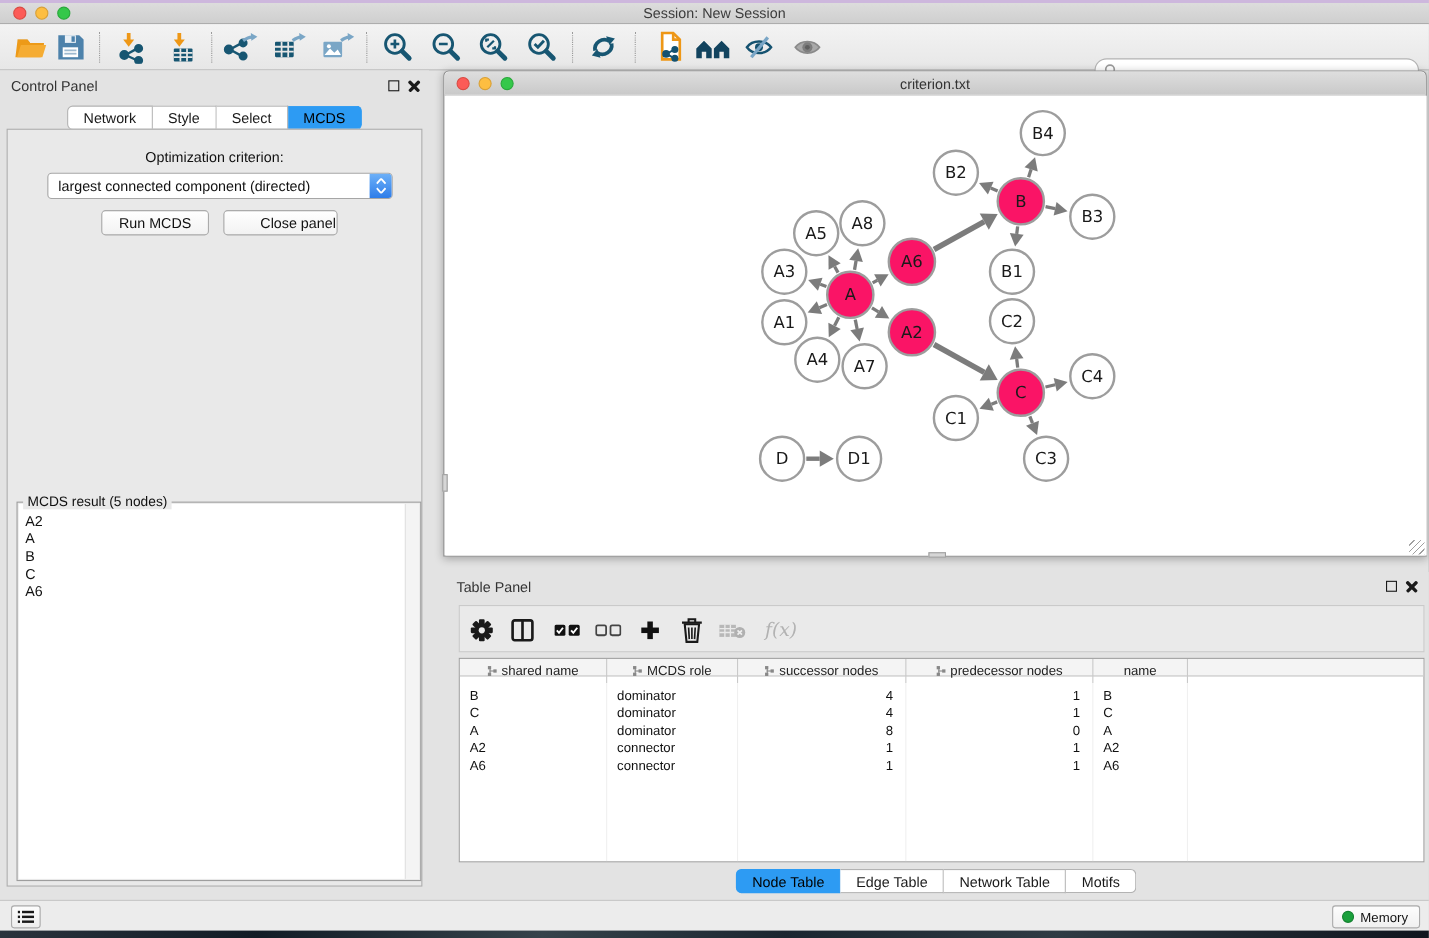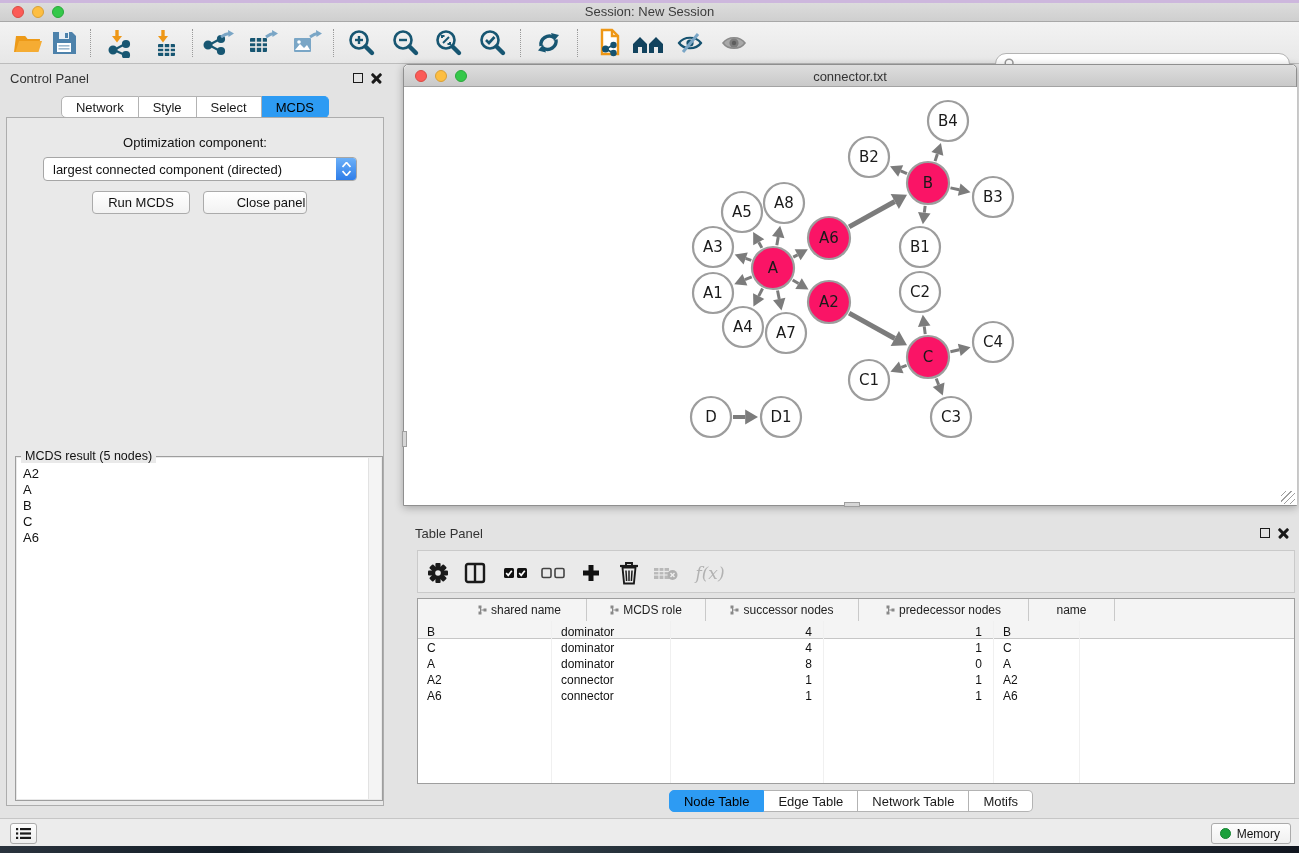--- a/index.html
+++ b/index.html
@@ -77,22 +77,22 @@
   .handle-b { position:absolute; left:440px; bottom:-2px; width:16px; height:5px; background:#d6d6d6; border:1px solid #9f9f9f; }
 
   
   .table-panel { position:absolute; left:403px; top:520px; width:896px; height:298px; background:#e3e3e3; }
   .tp-toolbar { position:absolute; left:14px; top:30px; width:878px; height:43px; background:#eaeaea;
     border:1px solid #cacaca; }
   .tp-icon { position:absolute; top:8px; width:28px; height:28px; display:flex; align-items:center; justify-content:center; }
   .fx { font-family:"DejaVu Serif", serif; font-style:italic; font-size:17px; color:#b2b2b2; }
   .dtable { position:absolute; left:14px; top:78px; width:878px; height:186px; background:#fff;
     border:1px solid #9e9e9e; overflow:hidden; }
-  .thead { position:absolute; left:0; top:0; right:0; height:40px; background:#f4f4f4;
-    border-bottom:1px solid #c6c6c6; display:flex;padding-left:35px; }
+  .thead { position:absolute; left:0; top:0; right:0; height:16px; background:#f4f4f4;
+    border-bottom:1px solid #c6c6c6; display:flex; }
   .th { height:22px; display:flex; align-items:center; justify-content:center; gap:4px;
     font-size:12px; color:#222; border-right:1px solid #c9c9c9; }
   .colline { position:absolute; top:22px; bottom:0; width:0; border-left:1px solid #f0f0f0; }
   .trow { position:absolute; left:0; right:0; height:16px; display:flex; font-size:12px; color:#111; }
   .td { display:flex; align-items:center; }
   .bottabs { position:absolute; left:0; right:0; top:270px; display:flex; justify-content:center; }
 
   
   .statusbar { position:absolute; left:0; top:818px; width:1299px; height:28px; background:#ececec;
     border-top:1px solid #c6c6c6; }
@@ -303,21 +303,21 @@
       <div class="float-box"></div>
       <div class="close-x"></div>
     </div>
     <div class="ctabs">
         <div class="ptab">Network</div>
         <div class="ptab">Style</div>
         <div class="ptab">Select</div>
         <div class="ptab active">MCDS</div>
       </div>
     <div class="cframe">
-      <div class="crit-label">Optimization component:</div>
+      <div class="crit-label">Optimization criterion:</div>
       <div class="combo">
         <div class="val">largest connected component (directed)</div>
         <div class="spin">
           <svg width="9" height="6" viewBox="0 0 9 6">
               <path d="M0.5 5 L4.5 0.5 L8.5 5" stroke="#fff" stroke-width="1.7" fill="none"></path>
             </svg>
           <svg width="9" height="6" viewBox="0 0 9 6">
               <path d="M0.5 1 L4.5 5.5 L8.5 1" stroke="#fff" stroke-width="1.7" fill="none"></path>
             </svg>
         </div>
@@ -340,21 +340,21 @@
     </div>
   </div>
 
   <div class="net-window">
     <div class="net-title">
       <div class="lights" style="left:11px; top:5px;">
         <div class="light red"></div>
         <div class="light yellow"></div>
         <div class="light green"></div>
       </div>
-      <div class="title">connector.txt</div>
+      <div class="title">criterion.txt</div>
     </div>
     <div class="net-canvas">
       <svg width="892" height="417">
           <line x1="356.86073469061347" y1="160.87745621530175" x2="353.75732955238146" y2="155.2713049978504" stroke="#7c7c7c" stroke-width="3"></line>
           <polygon points="348.13926530938653,145.12254378469825 359.2691567629727,152.22011493484453 348.2455023417902,158.32249506085626" fill="#7c7c7c"></polygon>
           <line x1="371.8377409849369" y1="158.32243963446385" x2="373.2267026922254" y2="150.11493863685004" stroke="#7c7c7c" stroke-width="3"></line>
           <polygon points="375.1622590150631,138.67756036553615 379.4383822706114,151.16614595011535 367.0150231138394,149.06373132358473" fill="#7c7c7c"></polygon>
           <line x1="346.2912578035816" y1="173.40194023125355" x2="340.6574991302642" y2="171.4301246955925" stroke="#7c7c7c" stroke-width="3"></line>
           <polygon points="329.7087421964184,167.59805976874645 342.7387068060513,165.48381705048658 338.57629145447714,177.37643234069841" fill="#7c7c7c"></polygon>
           <line x1="346.7692307692308" y1="189.84615384615384" x2="339.9384615384615" y2="192.6923076923077" stroke="#7c7c7c" stroke-width="3"></line>

